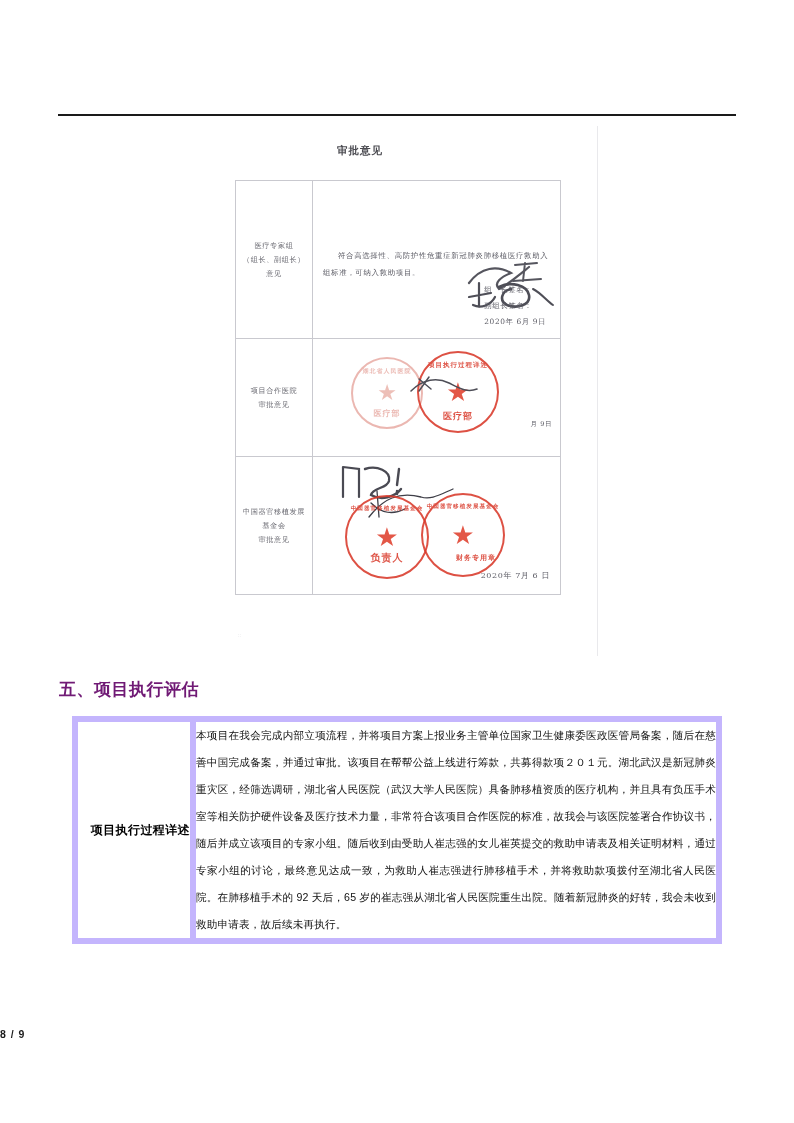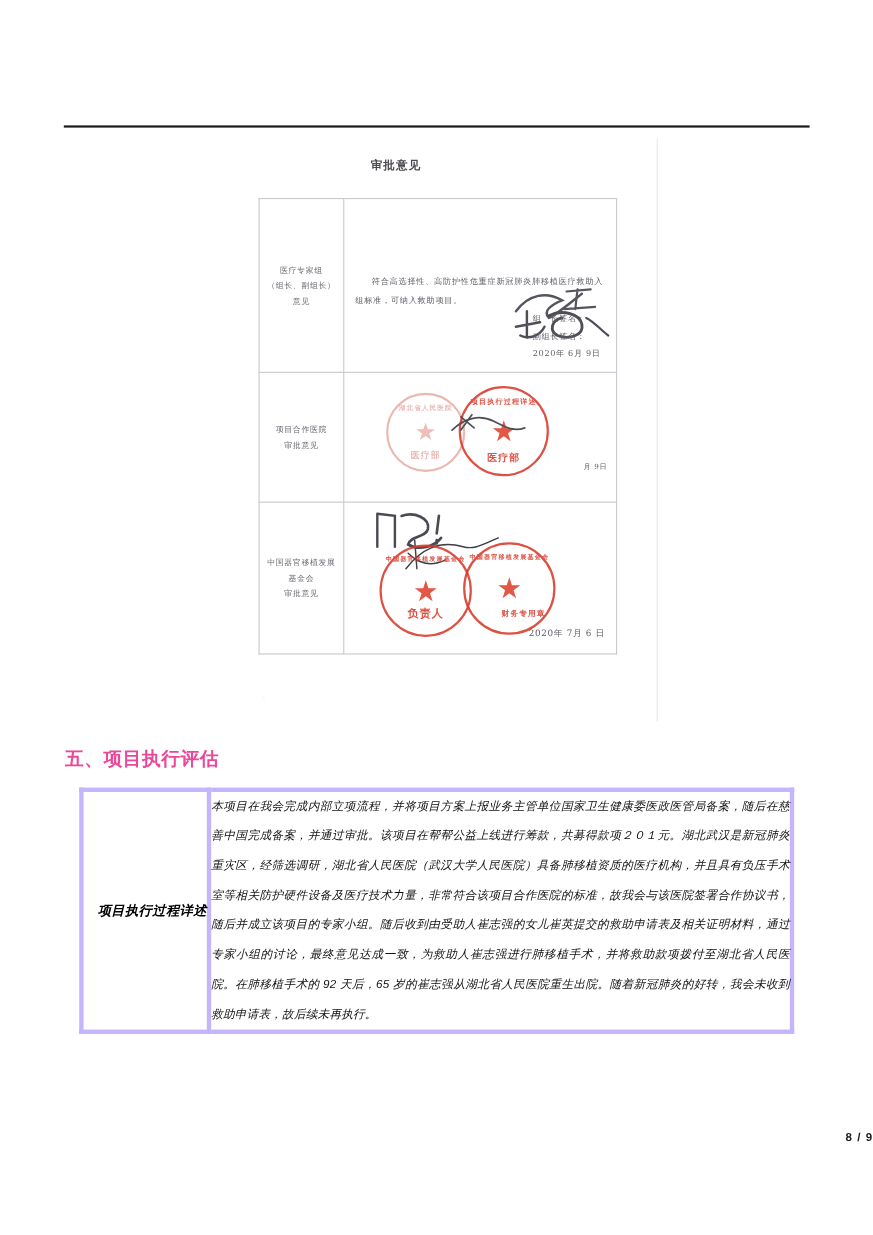--- a/index.html
+++ b/index.html
@@ -144,38 +144,37 @@
     color: #d8d8dd;
   }
 
   
   .section-heading {
     position: absolute;
     left: 59px;
     top: 678px;
     font-size: 17px;
     font-weight: bold;
-    color: #ec4899;
+    color: #701a75;
     letter-spacing: 0.5px;
   }
 
   
   .content-table {
     position: absolute;
     left: 72px;
     top: 716px;
     width: 650px;
     border-collapse: collapse;
     table-layout: fixed;
   }
   .content-table td {
-    border: 4px solid #c4b5fd;
+    border: 6px solid #c4b5fd;
     vertical-align: middle;
     padding: 0;
-    font-style: italic;
   }
   .ct-label {
     width: 112px;
     text-align: right;
     font-size: 12px;
     font-weight: bold;
     color: #000;
     letter-spacing: 0.4px;
   }
   .ct-body {
@@ -187,21 +186,21 @@
     letter-spacing: 0.15px;
   }
   .ct-body p { margin: 0; }
 
   
   .page-footer {
     position: absolute;
     left: 0;
     top: 1028px;
     width: 794px;
-    text-align: right;
+    text-align: left;
     font-size: 10.5px;
     font-weight: bold;
     color: #1a1a1a;
     letter-spacing: 1px;
   }
 </style>
 </head>
 <body>
 
 <div class="top-rule"></div>

